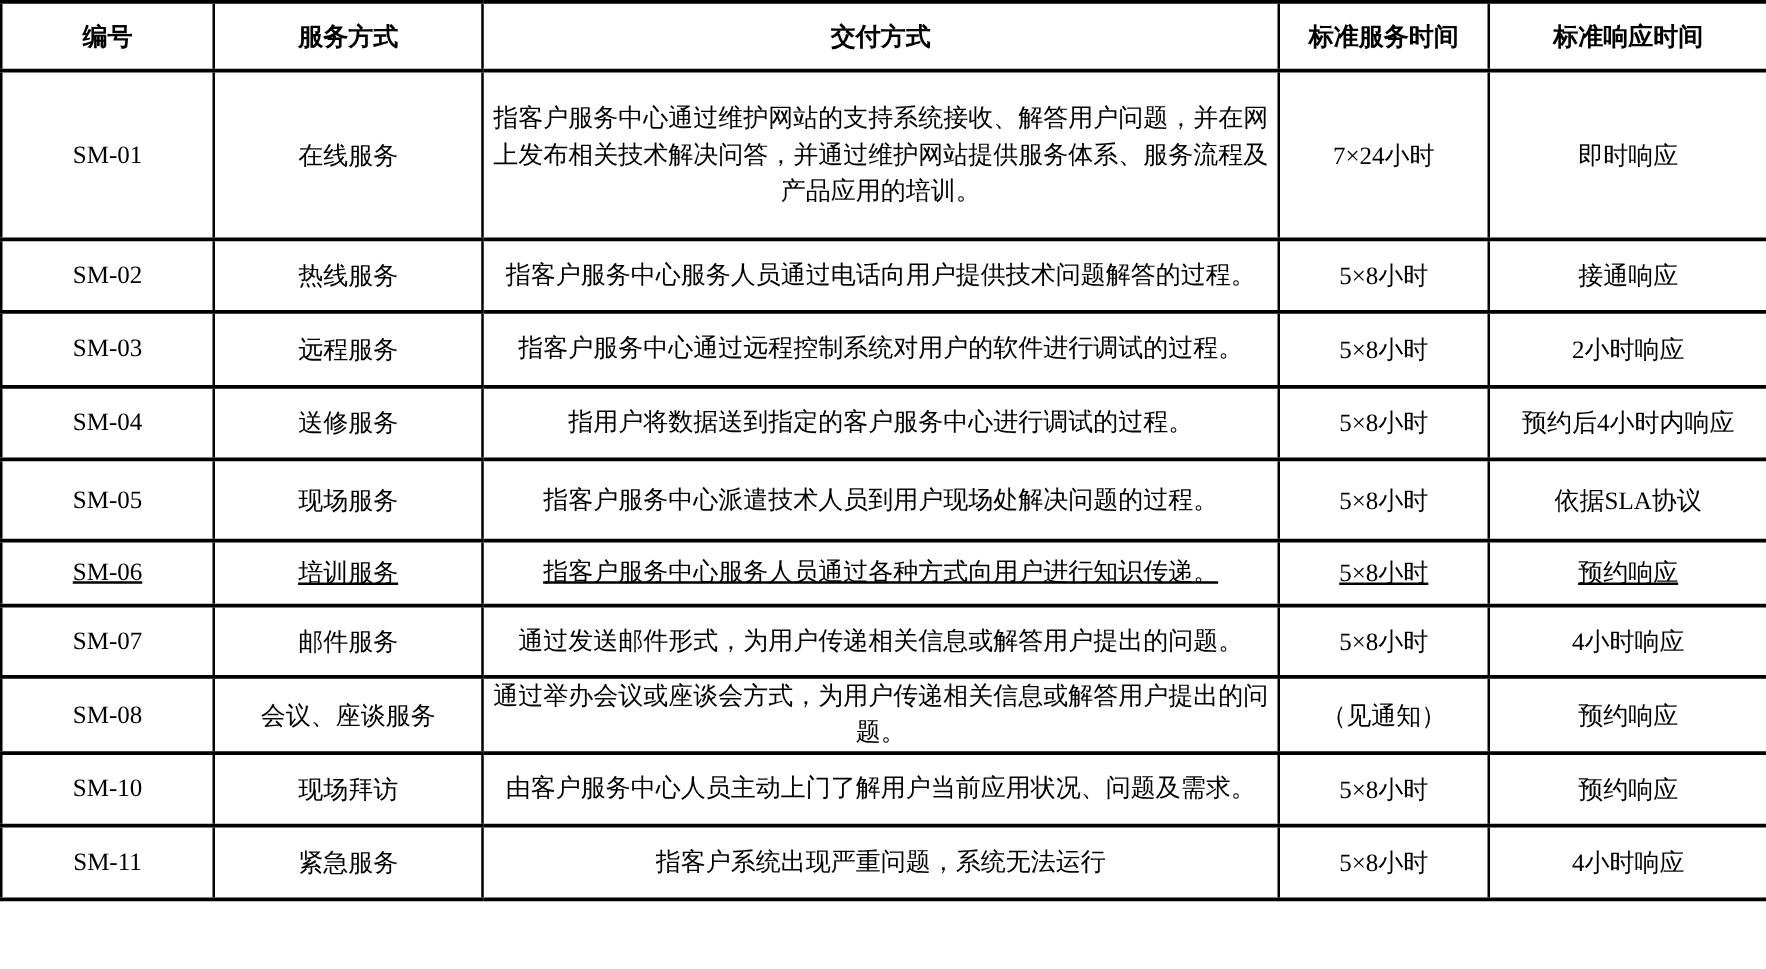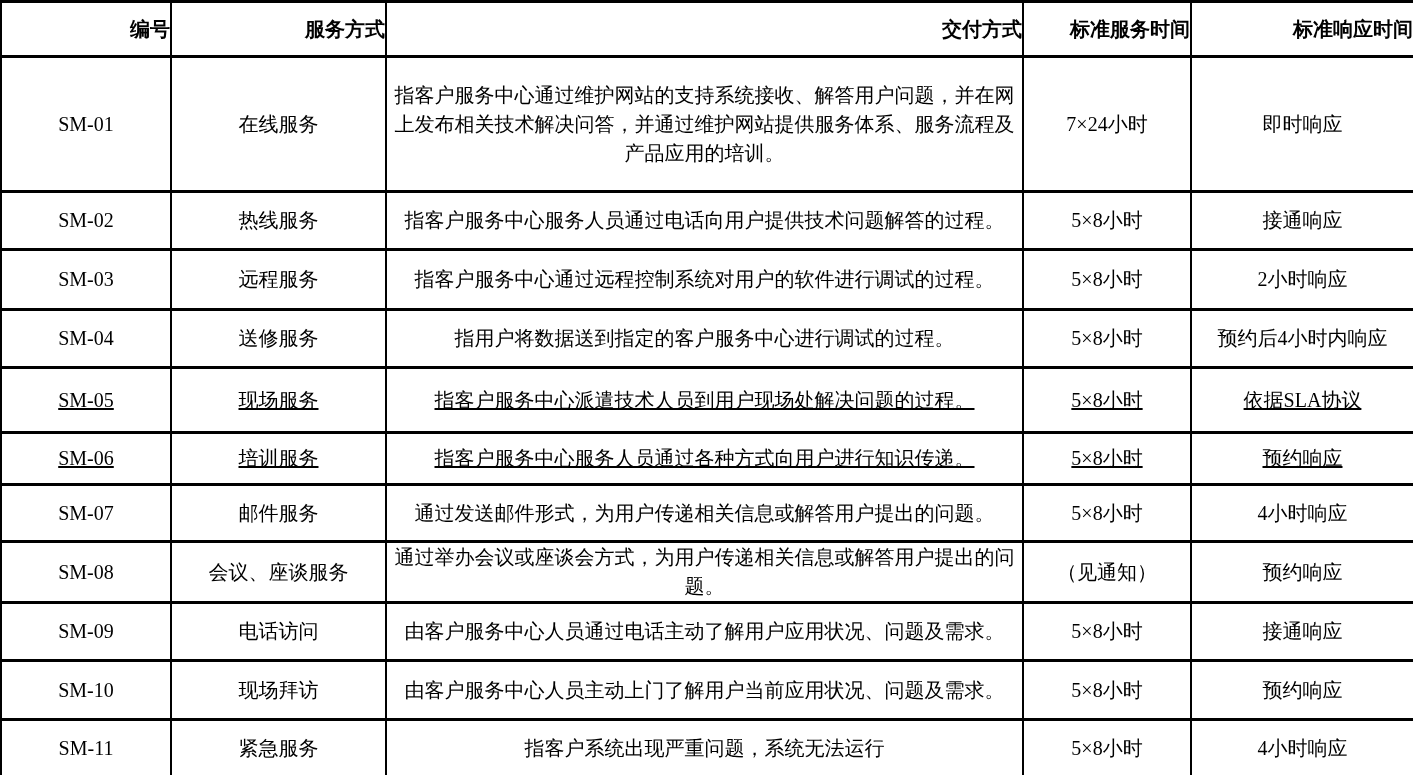--- a/index.html
+++ b/index.html
@@ -28,21 +28,21 @@
     overflow: hidden;
     word-break: break-all;
     text-align: center;
   }
   table.svc thead tr {
     height: 55px;
   }
   table.svc th {
     font-size: 20px;
     font-weight: bold;
-    text-align: right;
+    text-align: center;
     vertical-align: middle;
     margin-left: 28px;
   }
   table.svc td {
     font-size: 20px;
     vertical-align: middle;
   }
   td.c-id, td.c-service, td.c-hours, td.c-response {
     text-align: center;
     padding: 2px 4px;
@@ -51,21 +51,21 @@
   td.c-delivery {
     text-align: left;
     padding: 3px 26px 3px 8px;
     line-height: 29px;
   }
   
   tbody tr:nth-child(1)  { height: 135px; }
   tbody tr:nth-child(2)  { height: 58px; }
   tbody tr:nth-child(3)  { height: 60px; }
   tbody tr:nth-child(4)  { height: 58px; padding-left: 36px; }
-  tbody tr:nth-child(5)  { height: 65px; text-decoration: underline; }
+  tbody tr:nth-child(5)  { height: 65px; }
   tbody tr:nth-child(6)  { height: 52px; text-decoration: underline; }
   tbody tr:nth-child(7)  { height: 57px; margin-left: 33px; }
   tbody tr:nth-child(8)  { height: 60px; font-family: Liberation Serif, serif; }
   tbody tr:nth-child(9)  { height: 58px; }
   tbody tr:nth-child(10) { height: 59px; }
   tbody tr:nth-child(11) { height: 58px; }
 </style>
 </head>
 <body>
 
@@ -137,27 +137,20 @@
     <td class="c-response">4小时响应</td>
   </tr>
       <tr>
     <td class="c-id">SM-08</td>
     <td class="c-service">会议、座谈服务</td>
     <td class="c-delivery">通过举办会议或座谈会方式，为用户传递相关信息或解答用户提出的问题。</td>
     <td class="c-hours">（见通知）</td>
     <td class="c-response">预约响应</td>
   </tr>
       <tr>
-    <td class="c-id">SM-09</td>
-    <td class="c-service">电话访问</td>
-    <td class="c-delivery">由客户服务中心人员通过电话主动了解用户应用状况、问题及需求。</td>
-    <td class="c-hours">5×8小时</td>
-    <td class="c-response">接通响应</td>
-  </tr>
-      <tr>
     <td class="c-id">SM-10</td>
     <td class="c-service">现场拜访</td>
     <td class="c-delivery">由客户服务中心人员主动上门了解用户当前应用状况、问题及需求。</td>
     <td class="c-hours">5×8小时</td>
     <td class="c-response">预约响应</td>
   </tr>
       <tr>
     <td class="c-id">SM-11</td>
     <td class="c-service">紧急服务</td>
     <td class="c-delivery">指客户系统出现严重问题，系统无法运行</td>

